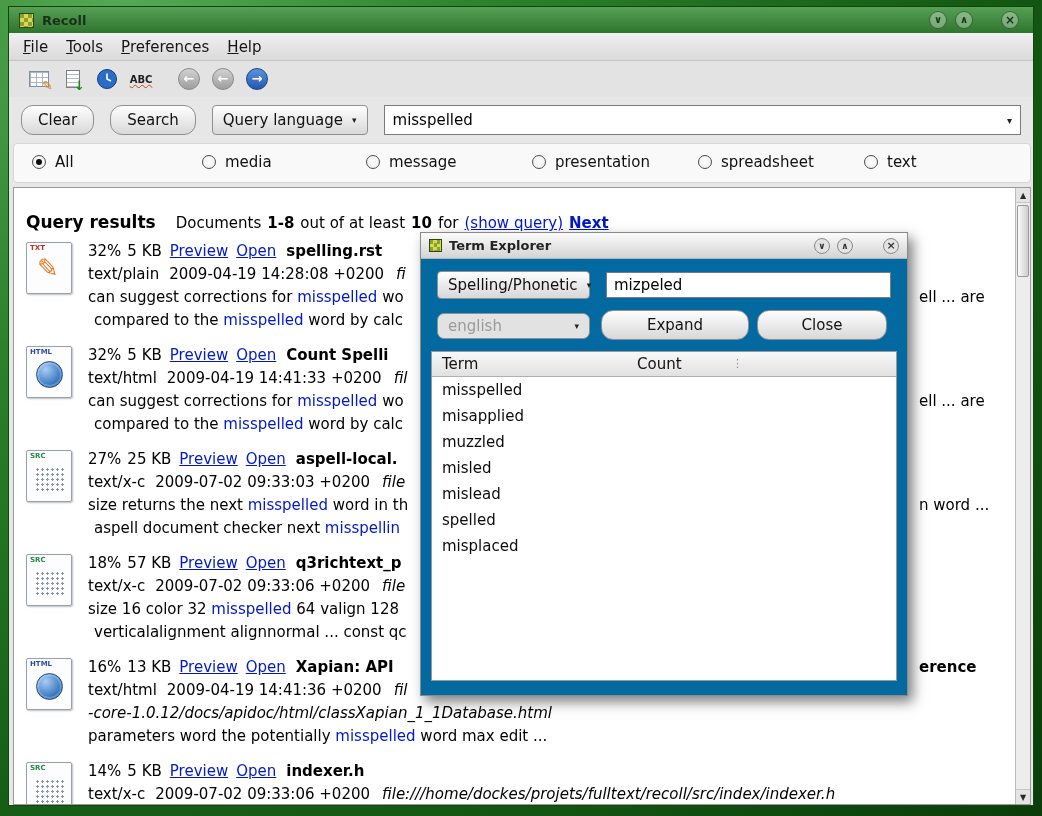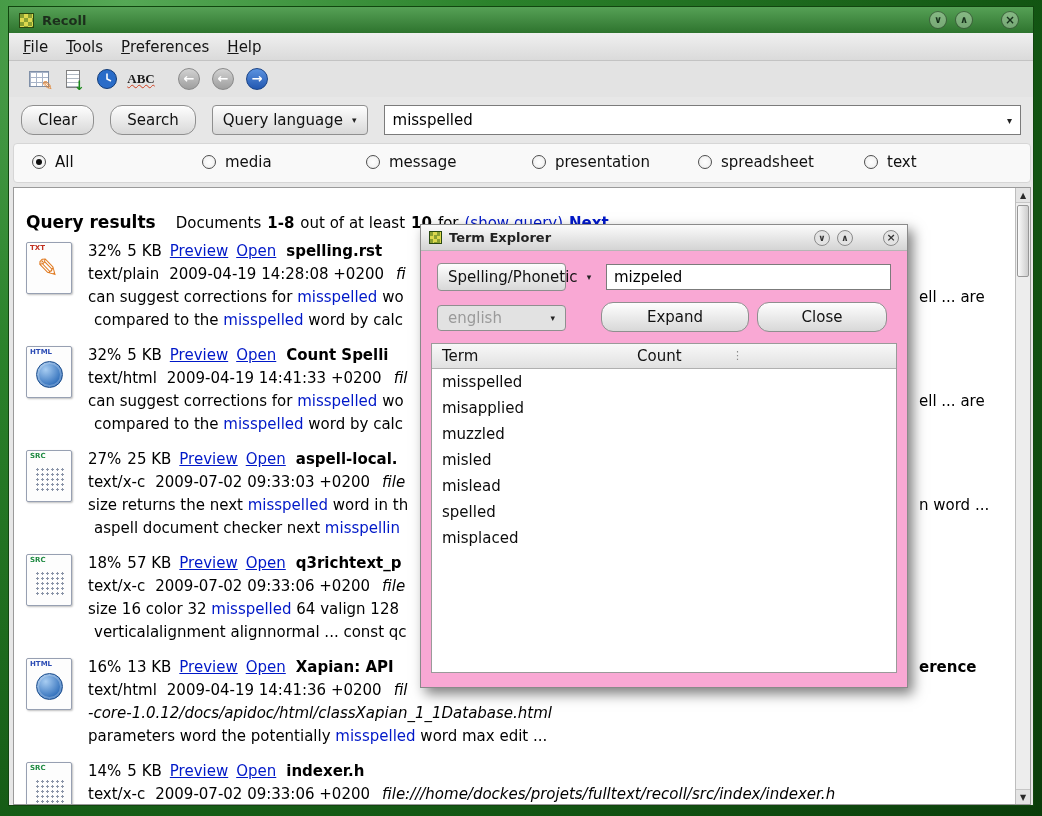--- a/index.html
+++ b/index.html
@@ -53,21 +53,21 @@
     background-image: linear-gradient(to right,#a8b4c8 1px,transparent 1px),
                       linear-gradient(to bottom,#a8b4c8 1px,transparent 1px);
     background-size: 6px 5px;
   }
   .tb-pencil { position: absolute; right: 0; bottom: 0; color: #e07a20; font-size: 13px; }
   .tb-doc {
     width: 14px; height: 18px; background: #fff; border: 1px solid #808080;
     background-image: repeating-linear-gradient(#fff 0 3px, #b2bac4 3px 4px);
   }
   .tb-down { position: absolute; right: 2px; bottom: 0; color: #1a8a1a; font-weight: bold; font-size: 13px; }
-  .tb-abc { font-size: 13px; font-weight: bold; color: #1d1d1d; text-decoration: underline wavy #d04020 1px; font-family: Liberation Serif, serif; }
+  .tb-abc { font-size: 10px; font-weight: bold; color: #1d1d1d; text-decoration: underline wavy #d04020 1px; }
   .nav-circle {
     width: 22px; height: 22px; border-radius: 50%;
     background: linear-gradient(#d2d2d2, #9e9e9e); border: 1px solid #8a8a8a;
     color: #fff; font-weight: bold; font-size: 13px; line-height: 20px; text-align: center;
   }
   .nav-circle.fwd { background: linear-gradient(#5c93e0, #2257b0); border-color: #1a4488; }
   
   .searchrow {
     position: absolute; left: 0; top: 90px; right: 0; height: 46px;
     display: flex; align-items: center; padding: 0 12px; gap: 16px; background: #e7e7e7;
@@ -75,21 +75,21 @@
   .btn {
     font-family: inherit; font-size: 15px; color: #111; padding: 4px 16px; height: 30px;
     background: linear-gradient(#fefefe, #d8d8d8); border: 1px solid #8f8f8f; border-radius: 12px;
   }
   .combo {
     height: 30px; display: inline-flex; align-items: center; gap: 9px; padding: 0 10px;
     background: linear-gradient(#fefefe, #d8d8d8); border: 1px solid #8f8f8f; border-radius: 4px;
     font-size: 15px; color: #111;
   }
   .combo .arrow { font-size: 9px; color: #222; }
-  .combo.disabled { color: #9a9a9a; background: #e2e2e2; }
+  .combo.disabled { color: #9a9a9a; background: #e2e2e2; border-radius: 7px; }
   .query-combo {
     flex: 1; height: 30px; background: #fff; border: 1px solid #7b7b7b;
     display: flex; align-items: center; padding: 0 8px;
   }
   .query-combo input {
     flex: 1; border: none; outline: none; background: transparent;
     font-family: inherit; font-size: 15px; color: #000;
   }
   .query-combo .arrow { font-size: 10px; color: #222; margin-left: 6px; }
   
@@ -151,38 +151,38 @@
   }
   .sb-btn { position: absolute; left: 0; right: 0; height: 15px; text-align: center; font-size: 8px; color: #2a2a2a; line-height: 15px; background: #e4e4e4; }
   .sb-btn.up { top: 0; border-bottom: 1px solid #c6c6c6; }
   .sb-btn.down { bottom: 0; border-top: 1px solid #c6c6c6; }
   .sb-thumb {
     position: absolute; left: 1px; right: 1px; top: 17px; height: 72px;
     background: linear-gradient(90deg, #fafafa, #cdcdcd); border: 1px solid #979797; border-radius: 2px;
   }
   
   .dialog {
-    position: absolute; left: 420px; top: 224px; width: 488px; height: 464px;
-    background: #f9a8d4; border: 1px solid #8a8a8a; z-index: 20;
+    position: absolute; left: 420px; top: 232px; width: 488px; height: 464px;
+    background: #0369a1; border: 1px solid #8a8a8a; z-index: 20;
     box-shadow: 5px 6px 12px rgba(0,0,0,.5);
   }
   .dlg-title {
     position: absolute; left: 0; top: 0; right: 0; height: 26px;
     background: linear-gradient(#fbfbfb, #d4d4d4); border-bottom: 1px solid #b5b5b5;
     display: flex; align-items: center; padding: 0 8px;
   }
   .dlg-title .checker { width: 13px; height: 13px; background-size: 7px 7px; }
   .dlg-title-text { margin-left: 7px; font-size: 13px; font-weight: bold; color: #232323; }
   .dlg-btn {
     position: absolute; top: 5px; width: 16px; height: 16px; border-radius: 50%;
     background: #e3e3e3; border: 1px solid #8a8a8a; color: #333;
     font-size: 9px; line-height: 14px; text-align: center; font-weight: bold;
   }
   .dlg-btn.d1 { left: 393px; } .dlg-btn.d2 { left: 416px; } .dlg-btn.d3 { left: 462px; font-size: 11px; }
-  .dcombo { position: absolute; left: 16px; width: 129px; }
+  .dcombo { position: absolute; left: 16px; width: 153px; }
   .dcombo.row1 { top: 38px; height: 28px; }
   .dcombo.row2 { top: 80px; height: 26px; }
   .dcombo span:first-child { flex: 1; }
   .dlg-input {
     position: absolute; left: 185px; top: 39px; width: 285px; height: 26px;
     border: 1px solid #7b7b7b; background: #fff; font-family: inherit; font-size: 15px;
     padding: 0 7px; outline: none;
   }
   .dlg-push { position: absolute; height: 30px; top: 77px; }
   .dlg-push.expand { left: 180px; width: 148px; }

